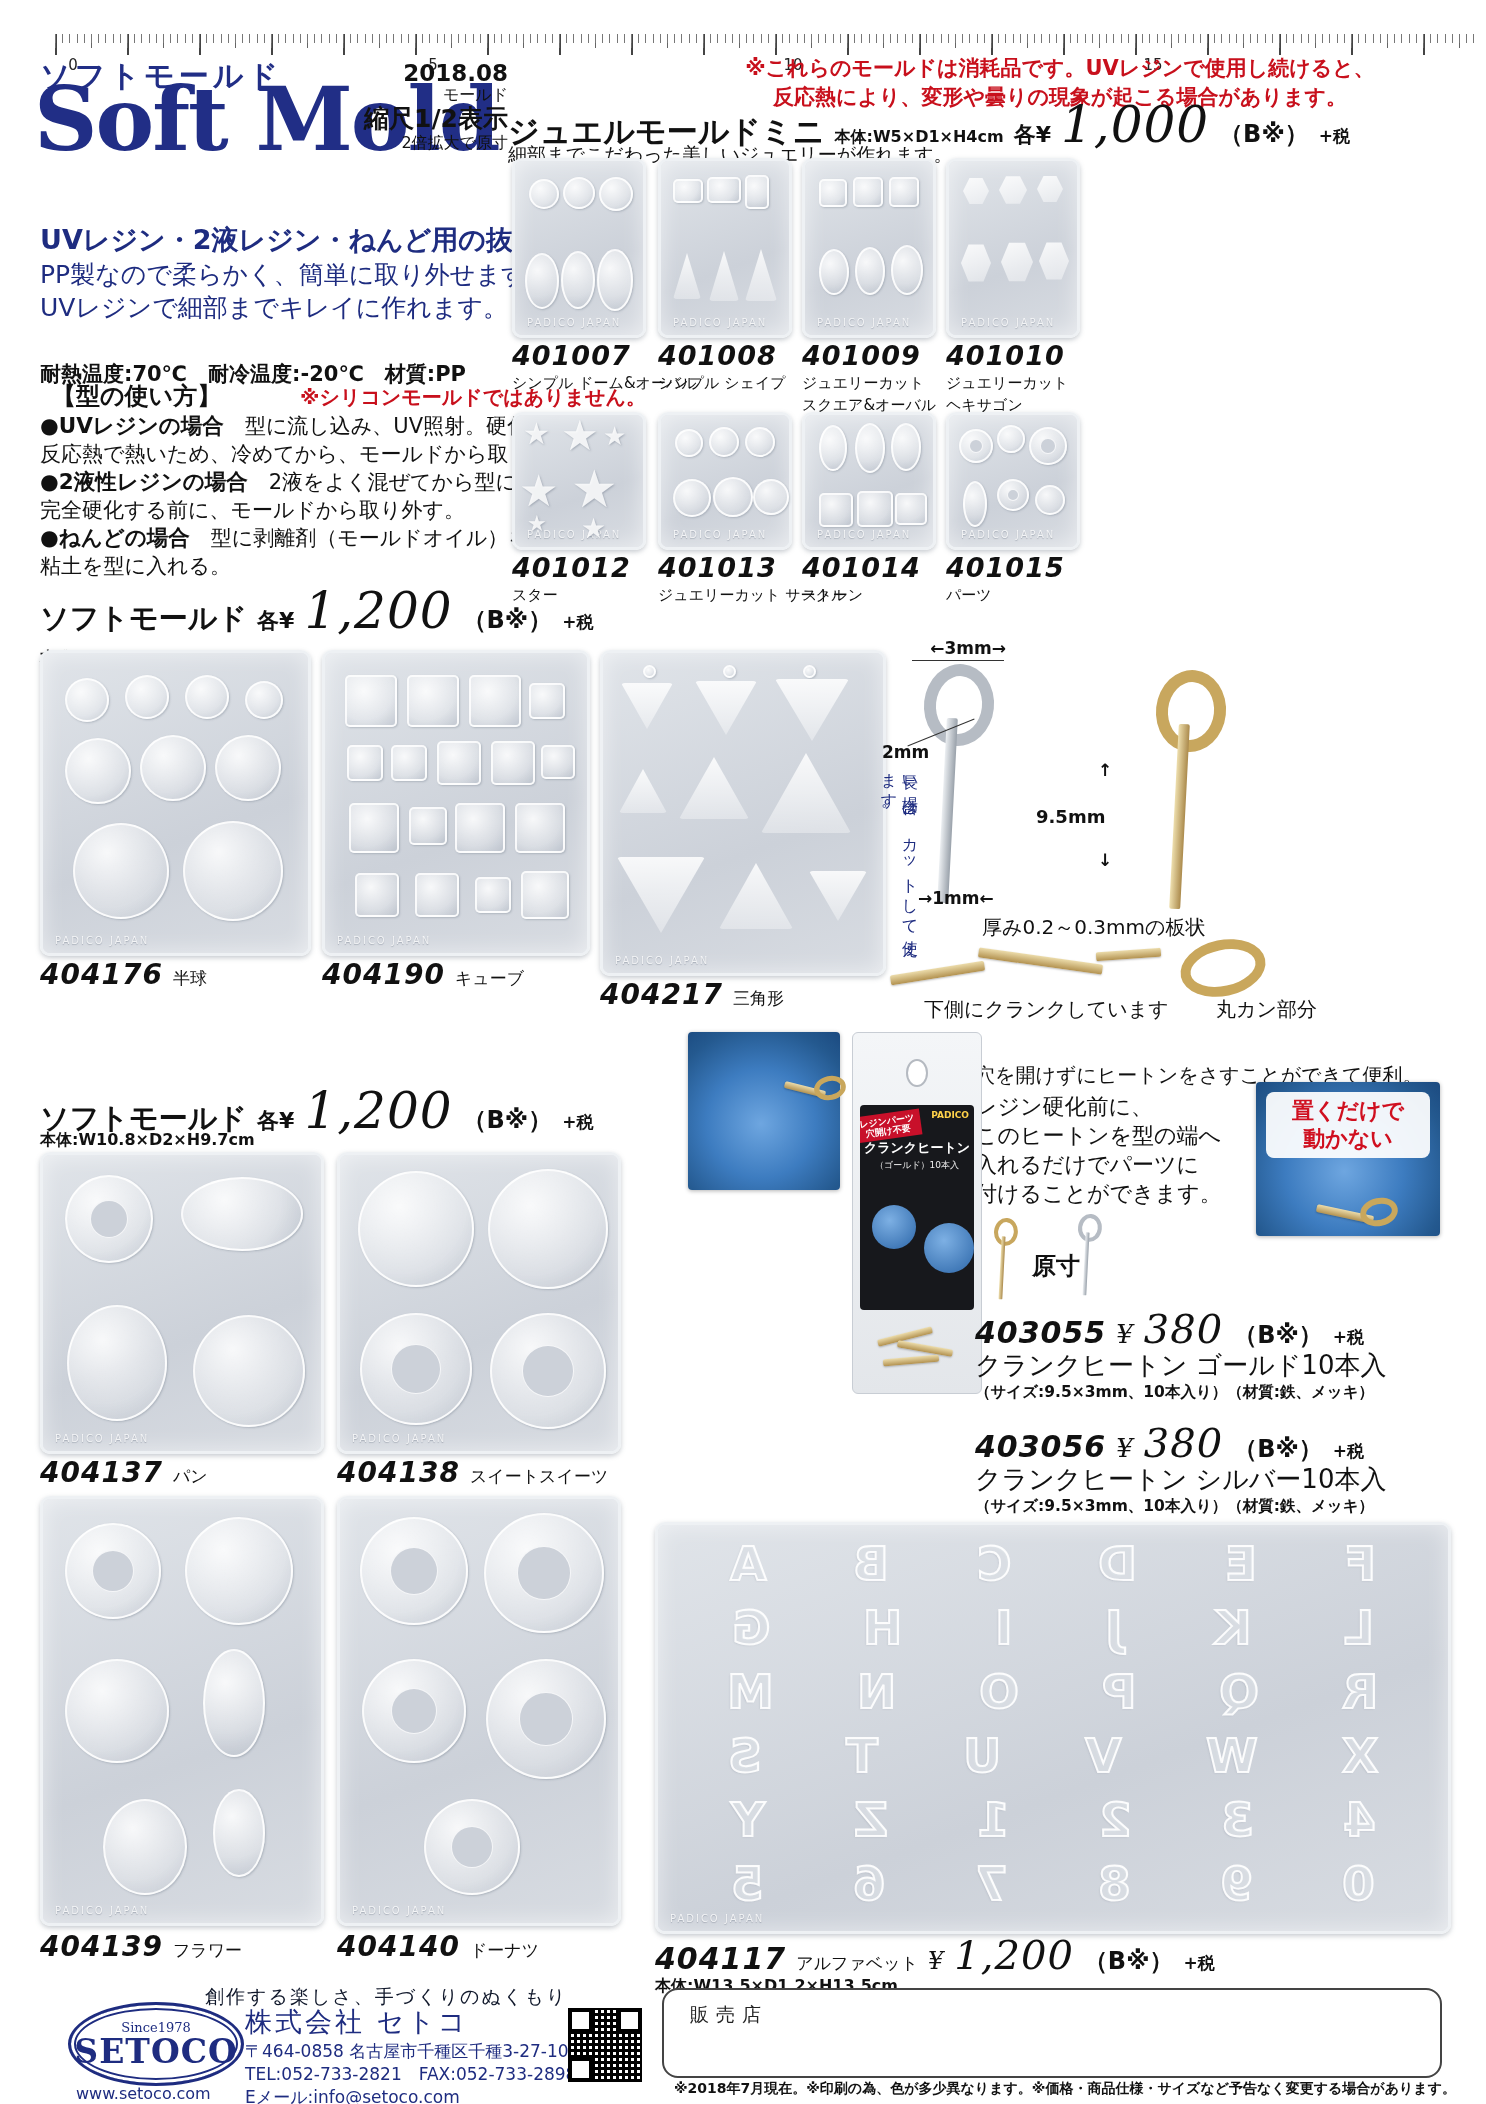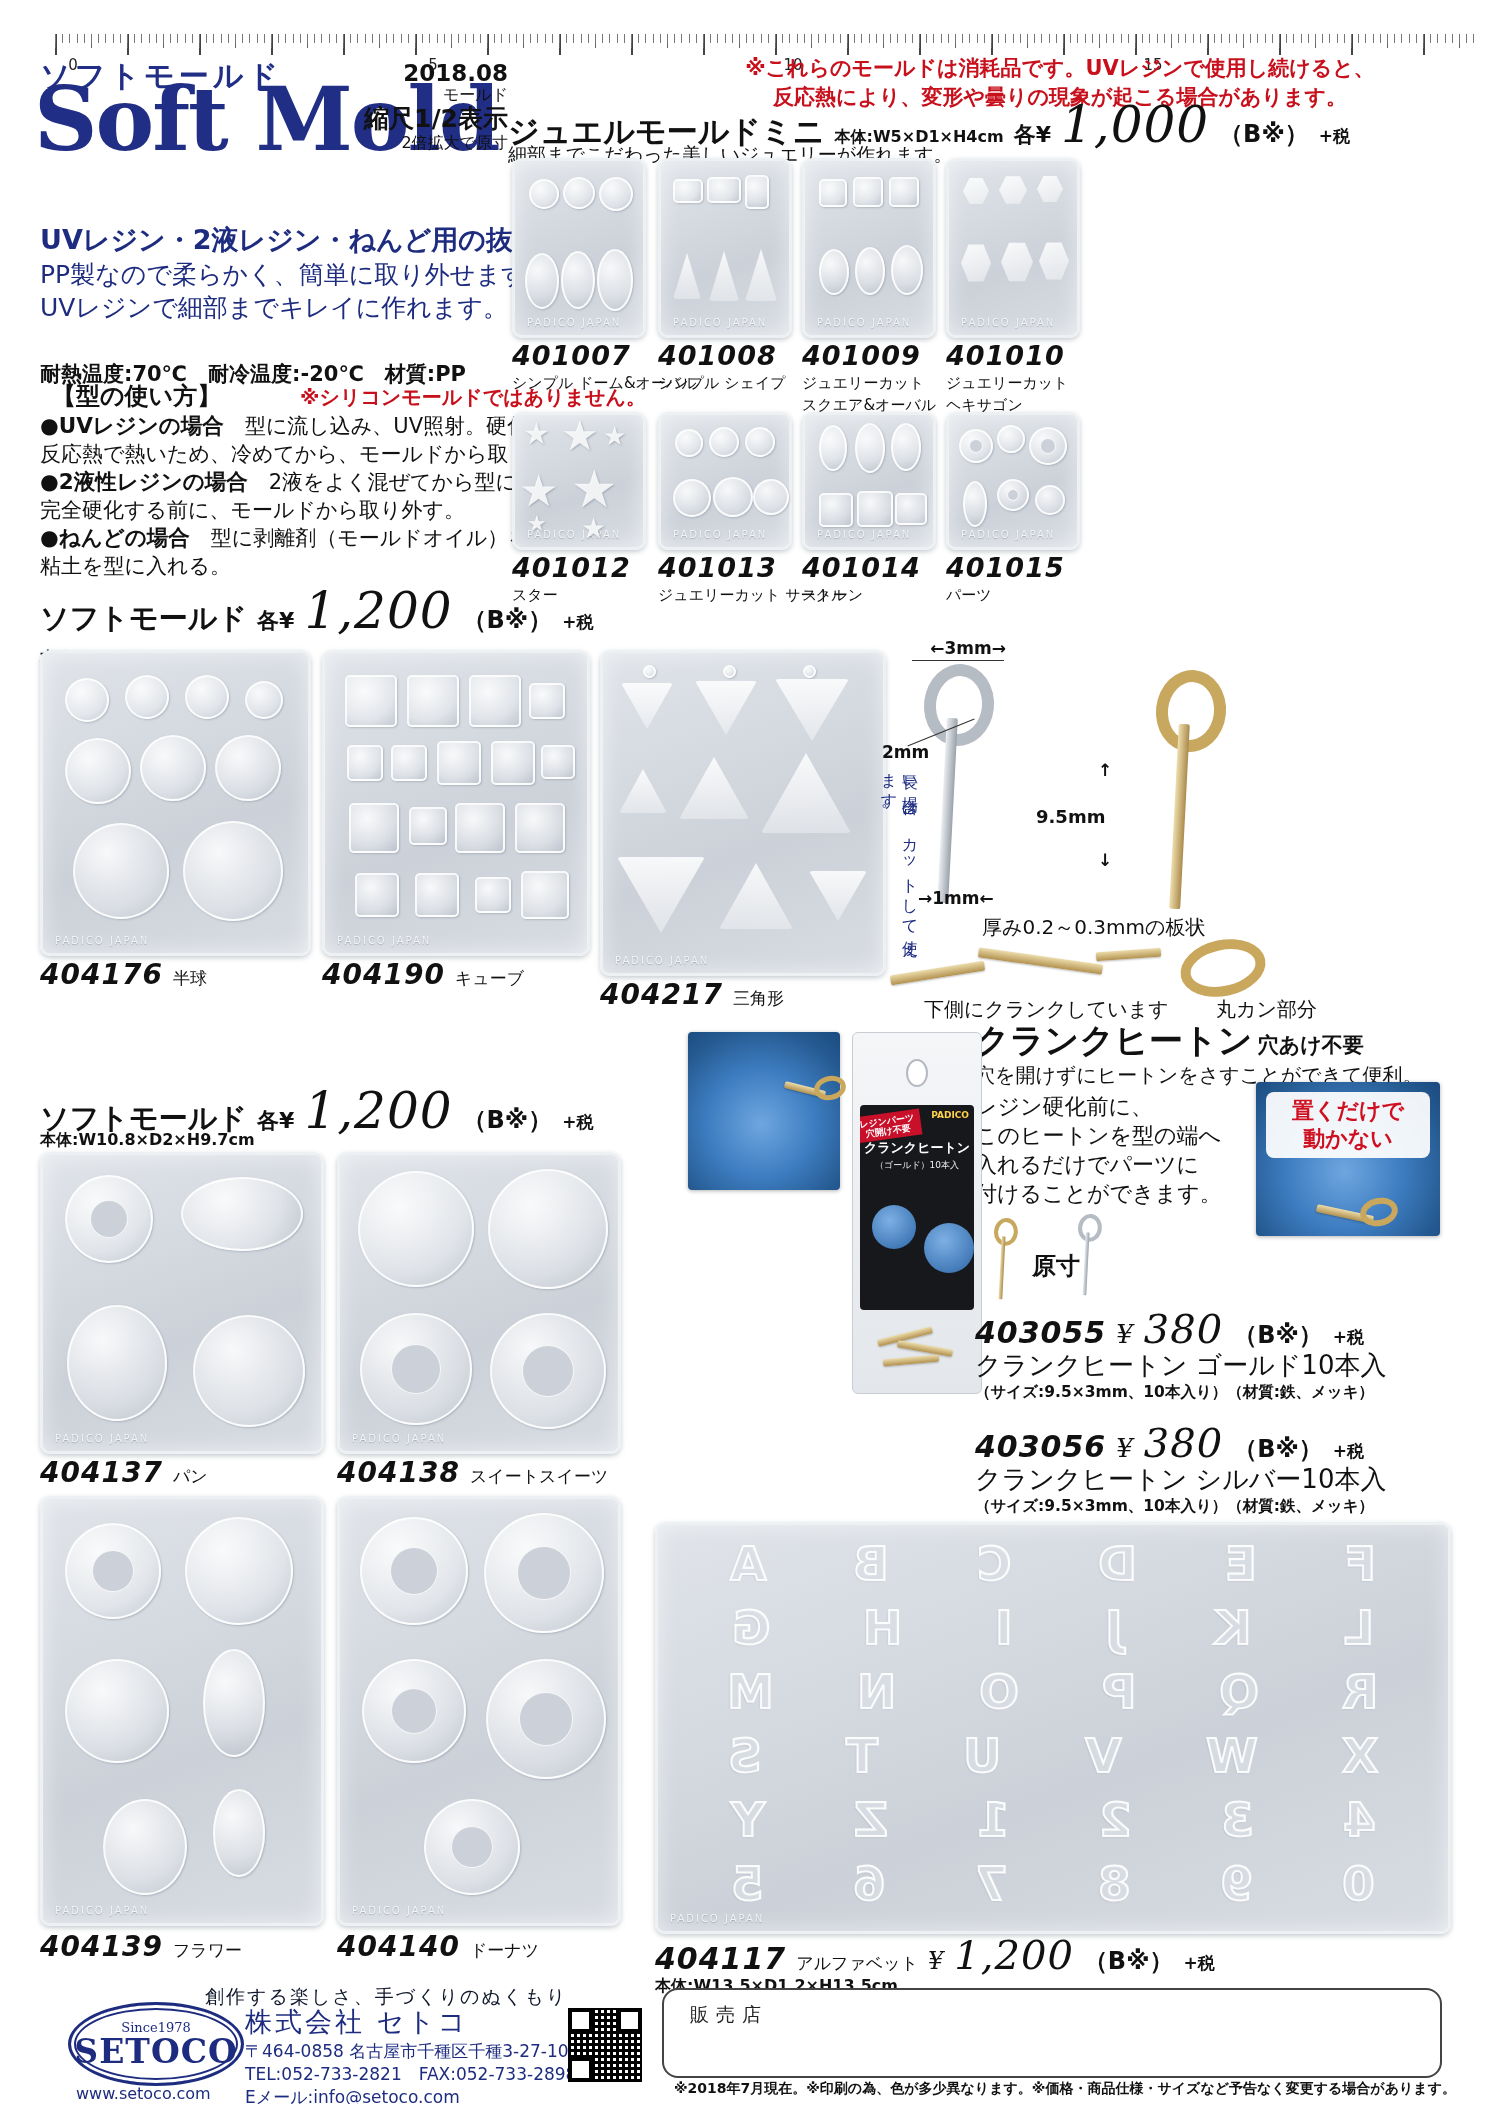--- a/index.html
+++ b/index.html
@@ -360,24 +360,20 @@
 
   <div class="abs" style="left:890px;top:938px;width:430px;height:56px">
     <span class="gbar" style="left:0;top:30px;width:95px;height:10px;transform:rotate(-9deg)"></span>
     <span class="gbar" style="left:88px;top:18px;width:125px;height:10px;transform:rotate(8deg)"></span>
     <span class="gbar" style="left:206px;top:12px;width:65px;height:9px;transform:rotate(-4deg)"></span>
     <span class="gring" style="left:290px;top:2px;width:66px;height:36px"></span>
   </div>
   <div class="note20" style="left:924px;top:996px">下側にクランクしています</div>
   <div class="note20" style="left:1216px;top:996px">丸カン部分</div>
 
-  <div class="abs" style="left:975px;top:1018px">
-    <span class="crank-h">クランクヒートン</span>
-    <span class="crank-sub">穴あけ不要</span>
-  </div>
   <div class="abs crank-lead" style="left:975px;top:1062px">穴を開けずにヒートンをさすことができて便利。</div>
   <div class="abs crank-body" style="left:975px;top:1092px">
     <div>レジン硬化前に、</div>
     <div>このヒートンを型の端へ</div>
     <div>入れるだけでパーツに</div>
     <div>付けることができます。</div>
   </div>
 
   <div class="photo" style="left:688px;top:1032px;width:152px;height:158px">
     <span class="gbar" style="left:96px;top:54px;width:42px;height:7px;transform:rotate(14deg)"></span>

